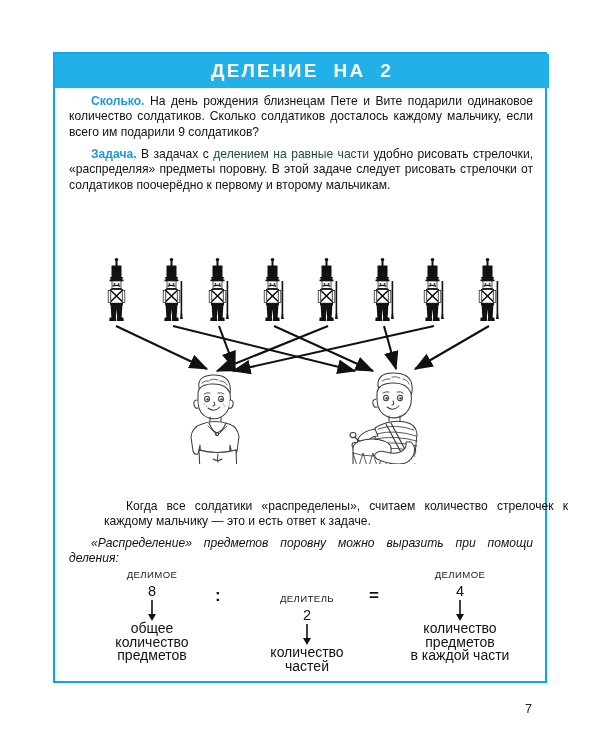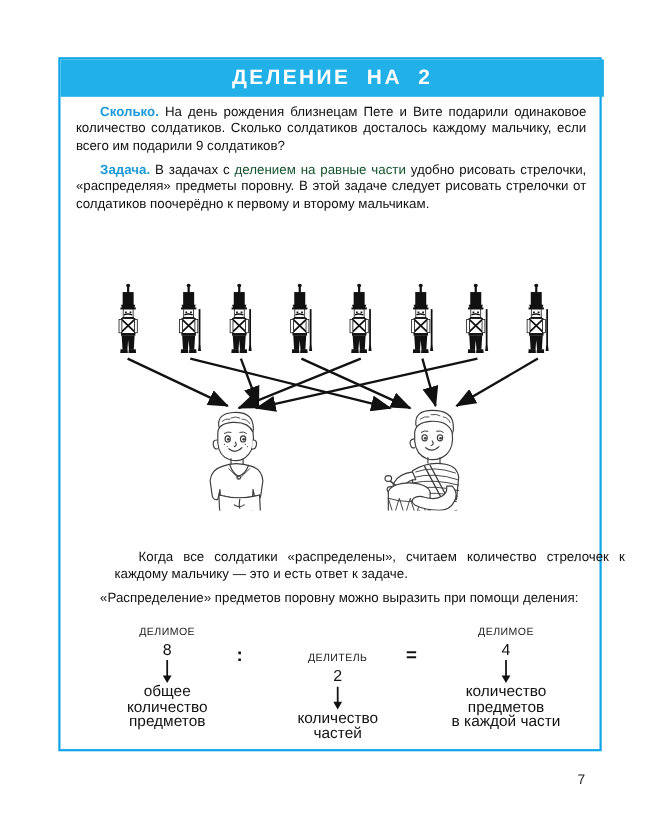--- a/index.html
+++ b/index.html
@@ -63,21 +63,21 @@
     font-weight: bold;
   }
   .inline-blue {
     color: #14532d;
   }
 
   #para-task  { left: 14px; top: 40px;  width: 464px; }
   #para-sol   { left: 14px; top: 93px;  width: 464px; }
   #para-got   { left: 14px; top: 408px; width: 464px; }
   #para-when  { left: 2px; top: 445px; width: 464px; margin-left: 47px; }
-  #para-distr { left: 14px; top: 482px; width: 464px; }
+  #para-distr { left: 14px; top: 482px; width: 464px; font-style: italic; }
 
   
   #illustration {
     position: absolute;
     left: 0px;
     top: 160px;
     width: 490px;
     height: 250px;
   }
   #illustration svg { display: block; }

